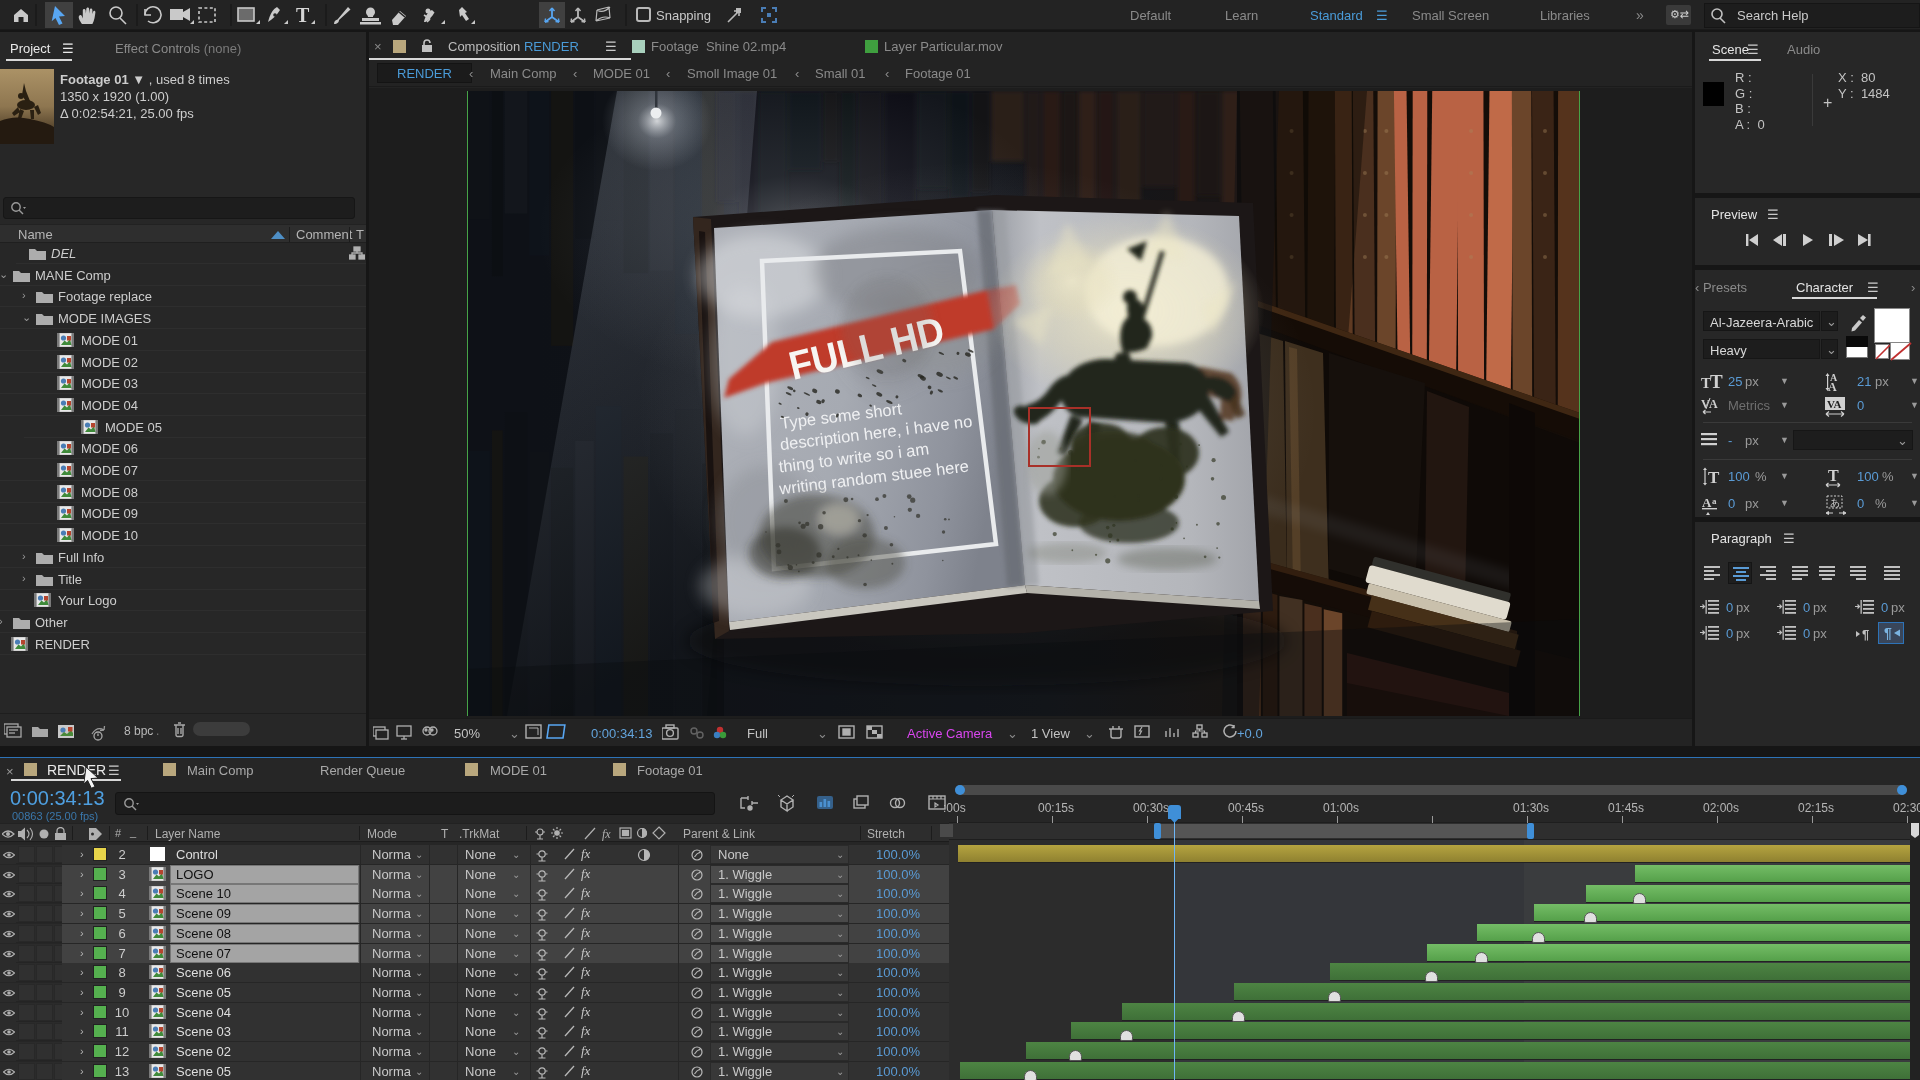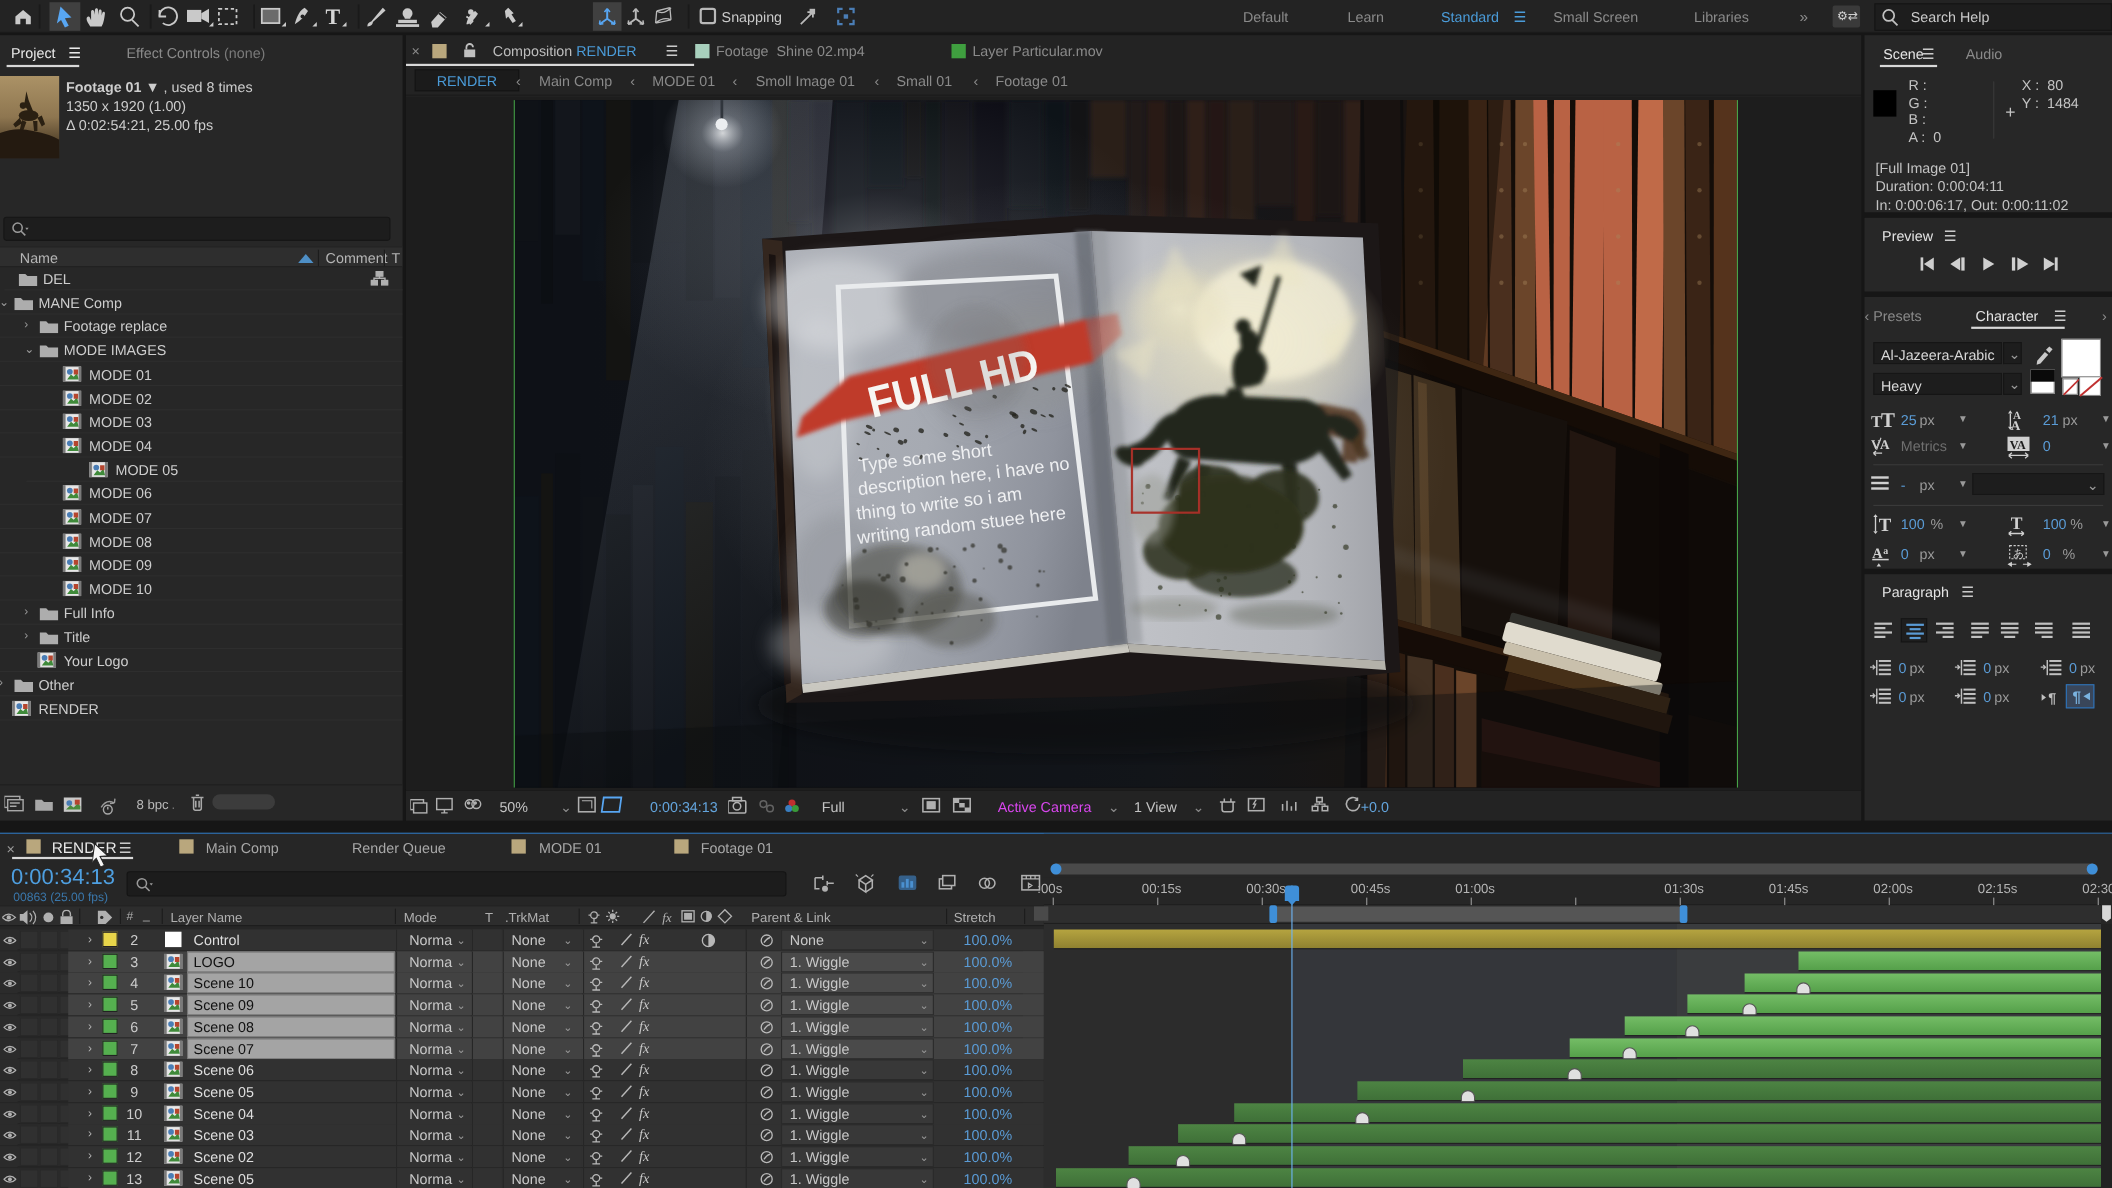--- a/index.html
+++ b/index.html
@@ -152,21 +152,21 @@
     <span class="abs" style="left:18px;top:2px;color:#b5b5b5;">Name</span>
     <svg class="abs" style="left:271px;top:6px" width="16" height="9">
         <path d="M0 8 L7 0 L14 8 z" fill="#4e8fc6"></path>
       </svg>
     <div class="abs" style="left:289px;top:2px;width:1px;height:15px;background:#1c1c1c;"></div>
     <span class="abs" style="left:296px;top:2px;color:#b5b5b5;">Comment</span>
     <div class="abs" style="left:349px;top:2px;width:1px;height:15px;background:#1c1c1c;"></div>
     <span class="abs" style="left:356px;top:2px;color:#b5b5b5;">T</span>
   </div>
   <div id="plist" class="abs" style="left:0;top:211px;width:366px;height:470px;">
-      <div style="position: absolute; left: 4px; top: 0px; width: 366px; height: 21px; border-bottom: 1px solid rgb(46, 46, 46);">
+      <div style="position: absolute; left: 16px; top: 0px; width: 366px; height: 21px; border-bottom: 1px solid rgb(46, 46, 46); font-style: italic;">
         <div style="position: absolute; left: 13px; top: 3px;"><svg width="17" height="13" style="display:inline-block;vertical-align:-2px">
             <path d="M0 2 h6 l2 2 h9 v9 h-17 z" fill="#adadad"></path>
           </svg></div>
         <div style="position: absolute; left: 35px; top: 3px; color: rgb(205, 205, 205);">DEL</div>
         <div style="position: absolute; left: 333px; top: 3px;">
           <svg width="16" height="14" fill="none" stroke="#b0b0b0" stroke-width="1.3">
             <rect x="5" y="1" width="6" height="4" fill="#b0b0b0"></rect>
             <rect x="0" y="9" width="6" height="4" fill="#b0b0b0"></rect>
             <rect x="10" y="9" width="6" height="4" fill="#b0b0b0"></rect>
             <path d="M8 5 v2 M3 9 V7 h10 v2"></path>
@@ -873,21 +873,20 @@
 <div class="panel" id="info" style="left:1695px;top:32px;width:225px;height:161px;">
   <span class="abs" style="left:17px;top:10px;color:#e4e4e4;">Scene</span>
   <span class="abs" style="left:52px;top:10px;color:#c9c9c9;">☰</span>
   <div class="abs" style="left:14px;top:27px;width:52px;height:2px;background:#d8d8d8;"></div>
   <span class="abs dim" style="left:92px;top:10px;">Audio</span>
   <div class="abs" style="left:8px;top:50px;width:21px;height:24px;background:#000;"></div>
   <div class="abs" style="left:40px;top:38px;color:#c3c3c3;line-height:15.5px;">R :<br>G :<br>B :<br>A :&nbsp; 0</div>
   <div class="abs" style="left:117px;top:42px;width:1px;height:52px;background:#3a3a3a;"></div>
   <div class="abs" style="left:143px;top:38px;color:#c3c3c3;line-height:15.5px;">X :&nbsp; 80<br>Y :&nbsp; 1484</div>
   <span class="abs" style="left:128px;top:62px;color:#c3c3c3;font-size:16px;">+</span>
-  <div class="abs" style="left:10px;top:112px;color:#c3c3c3;line-height:17px;">[Full Image 01]<br>Duration: 0:00:04:11<br>In: 0:00:06:17, Out: 0:00:11:02</div>
 </div>
 
 <div class="panel" id="preview" style="left:1695px;top:198px;width:225px;height:67px;">
   <span class="abs" style="left:16px;top:9px;color:#e4e4e4;">Preview</span>
   <span class="abs" style="left:72px;top:9px;color:#c9c9c9;">☰</span>
   <svg class="abs" style="left:50px;top:34px" width="140" height="18" fill="#cfcfcf">
     <path d="M2 2 v12 M4 8 l9-6 v12 z M4 8 l9 6"></path>
       <rect x="1" y="2" width="2.4" height="12"></rect>
     <path d="M28 8 l9-6 v12 z"></path>
       <rect x="38" y="2" width="3" height="12"></rect>

